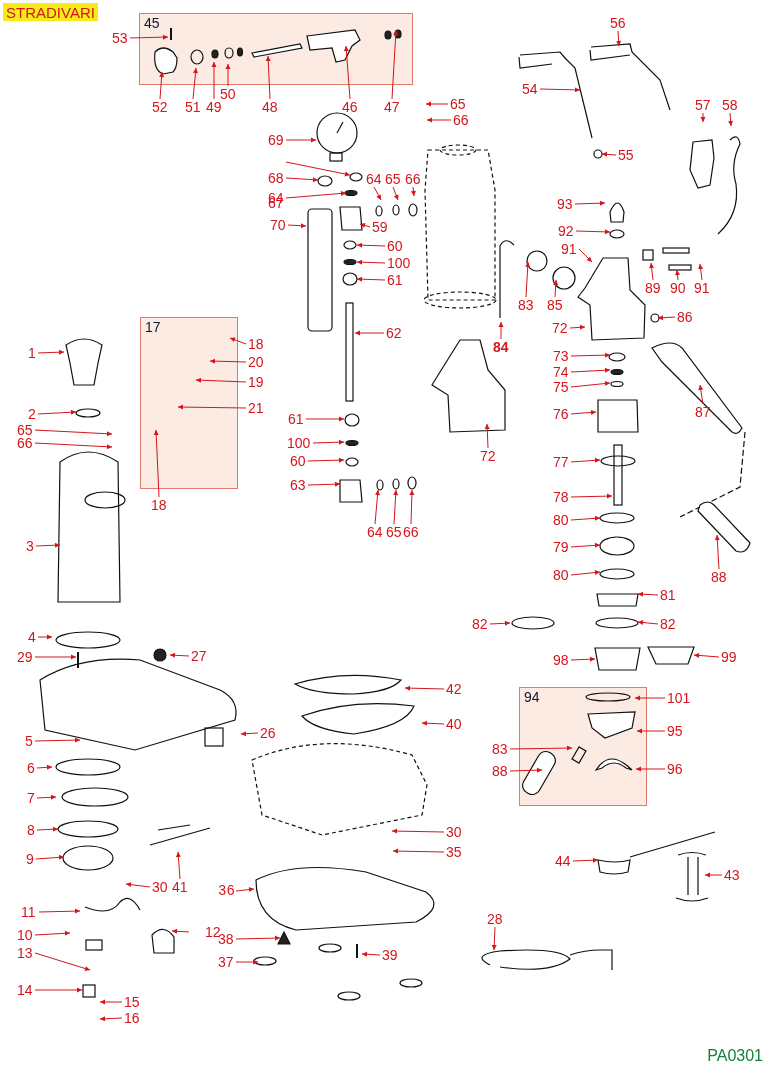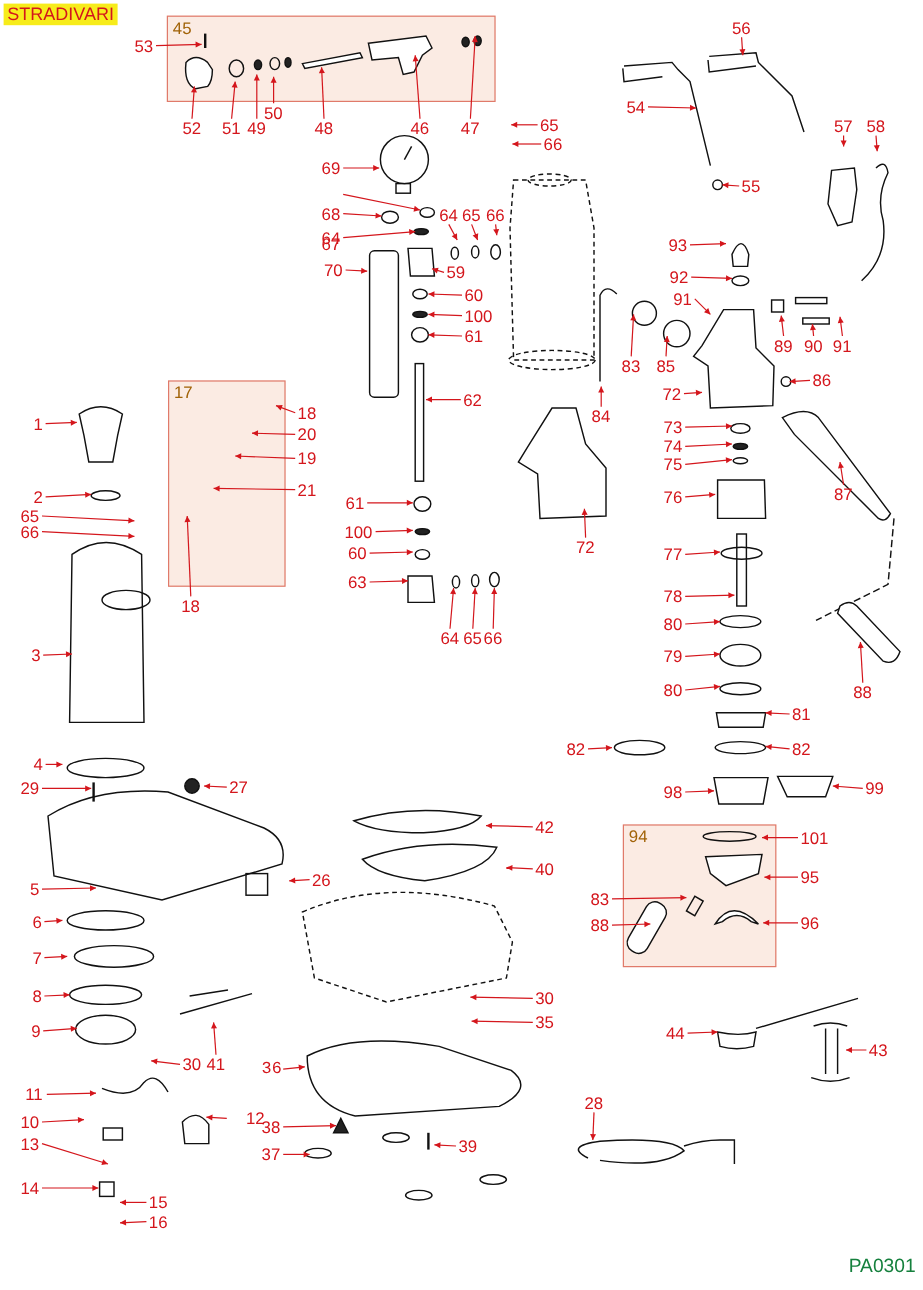--- a/index.html
+++ b/index.html
@@ -3,21 +3,21 @@
 <meta charset="utf-8">
 <style>
   html, body { margin:0; padding:0; background:#ffffff; }
   body { width:769px; height:1075px; position:relative; overflow:hidden;
          font-family:"Liberation Sans", sans-serif; }
   #stage { position:absolute; left:0; top:0; width:769px; height:1075px; }
   .title { position:absolute; left:3px; top:3px; background:#f7ec1a; color:#d4161c;
            font-size:15px; padding:1px 3px 0 3px; line-height:17px; }
   .code { position:absolute; right:6px; bottom:10px; font-size:16px; color:#15803d; }
   .grp { position:absolute; border:1.3px solid #e07a6a; background:#fbebe3; }
-  .grp-label { position:absolute; left:4px; top:1px; font-size:14px; color:#a16207; }
+  .grp-label { position:absolute; left:4px; top:1px; font-size:14px; color:#0f172a; }
   .lbl { position:absolute; font-size:14px; color:#d4161c; line-height:14px; white-space:nowrap; }
   svg { position:absolute; left:0; top:0; }
 </style>
 </head>
 <body>
 
 <div id="stage">
   <div class="title">STRADIVARI</div>
 
   <div class="grp" style="left:139px;top:13px;width:272px;height:70px;">
@@ -410,21 +410,21 @@
       <span class="lbl" style="left: 386px; top: 525px;">65</span>
       <span class="lbl" style="left: 403px; top: 525px;">66</span>
       <span class="lbl" style="left: 557px; top: 197px;">93</span>
       <span class="lbl" style="left: 558px; top: 224px;">92</span>
       <span class="lbl" style="left: 561px; top: 242px;">91</span>
       <span class="lbl" style="left: 645px; top: 281px;">89</span>
       <span class="lbl" style="left: 670px; top: 281px;">90</span>
       <span class="lbl" style="left: 694px; top: 281px;">91</span>
       <span class="lbl" style="left: 518px; top: 298px;">83</span>
       <span class="lbl" style="left: 547px; top: 298px;">85</span>
-      <span class="lbl" style="left: 493px; top: 340px;">84</span>
+      <span class="lbl" style="left: 493px; top: 340px; font-weight: bold;">84</span>
       <span class="lbl" style="left: 677px; top: 310px;">86</span>
       <span class="lbl" style="left: 480px; top: 449px;">72</span>
       <span class="lbl" style="left: 552px; top: 321px;">72</span>
       <span class="lbl" style="left: 553px; top: 349px;">73</span>
       <span class="lbl" style="left: 553px; top: 365px;">74</span>
       <span class="lbl" style="left: 553px; top: 380px;">75</span>
       <span class="lbl" style="left: 553px; top: 407px;">76</span>
       <span class="lbl" style="left: 695px; top: 405px;">87</span>
       <span class="lbl" style="left: 553px; top: 455px;">77</span>
       <span class="lbl" style="left: 553px; top: 490px;">78</span>

